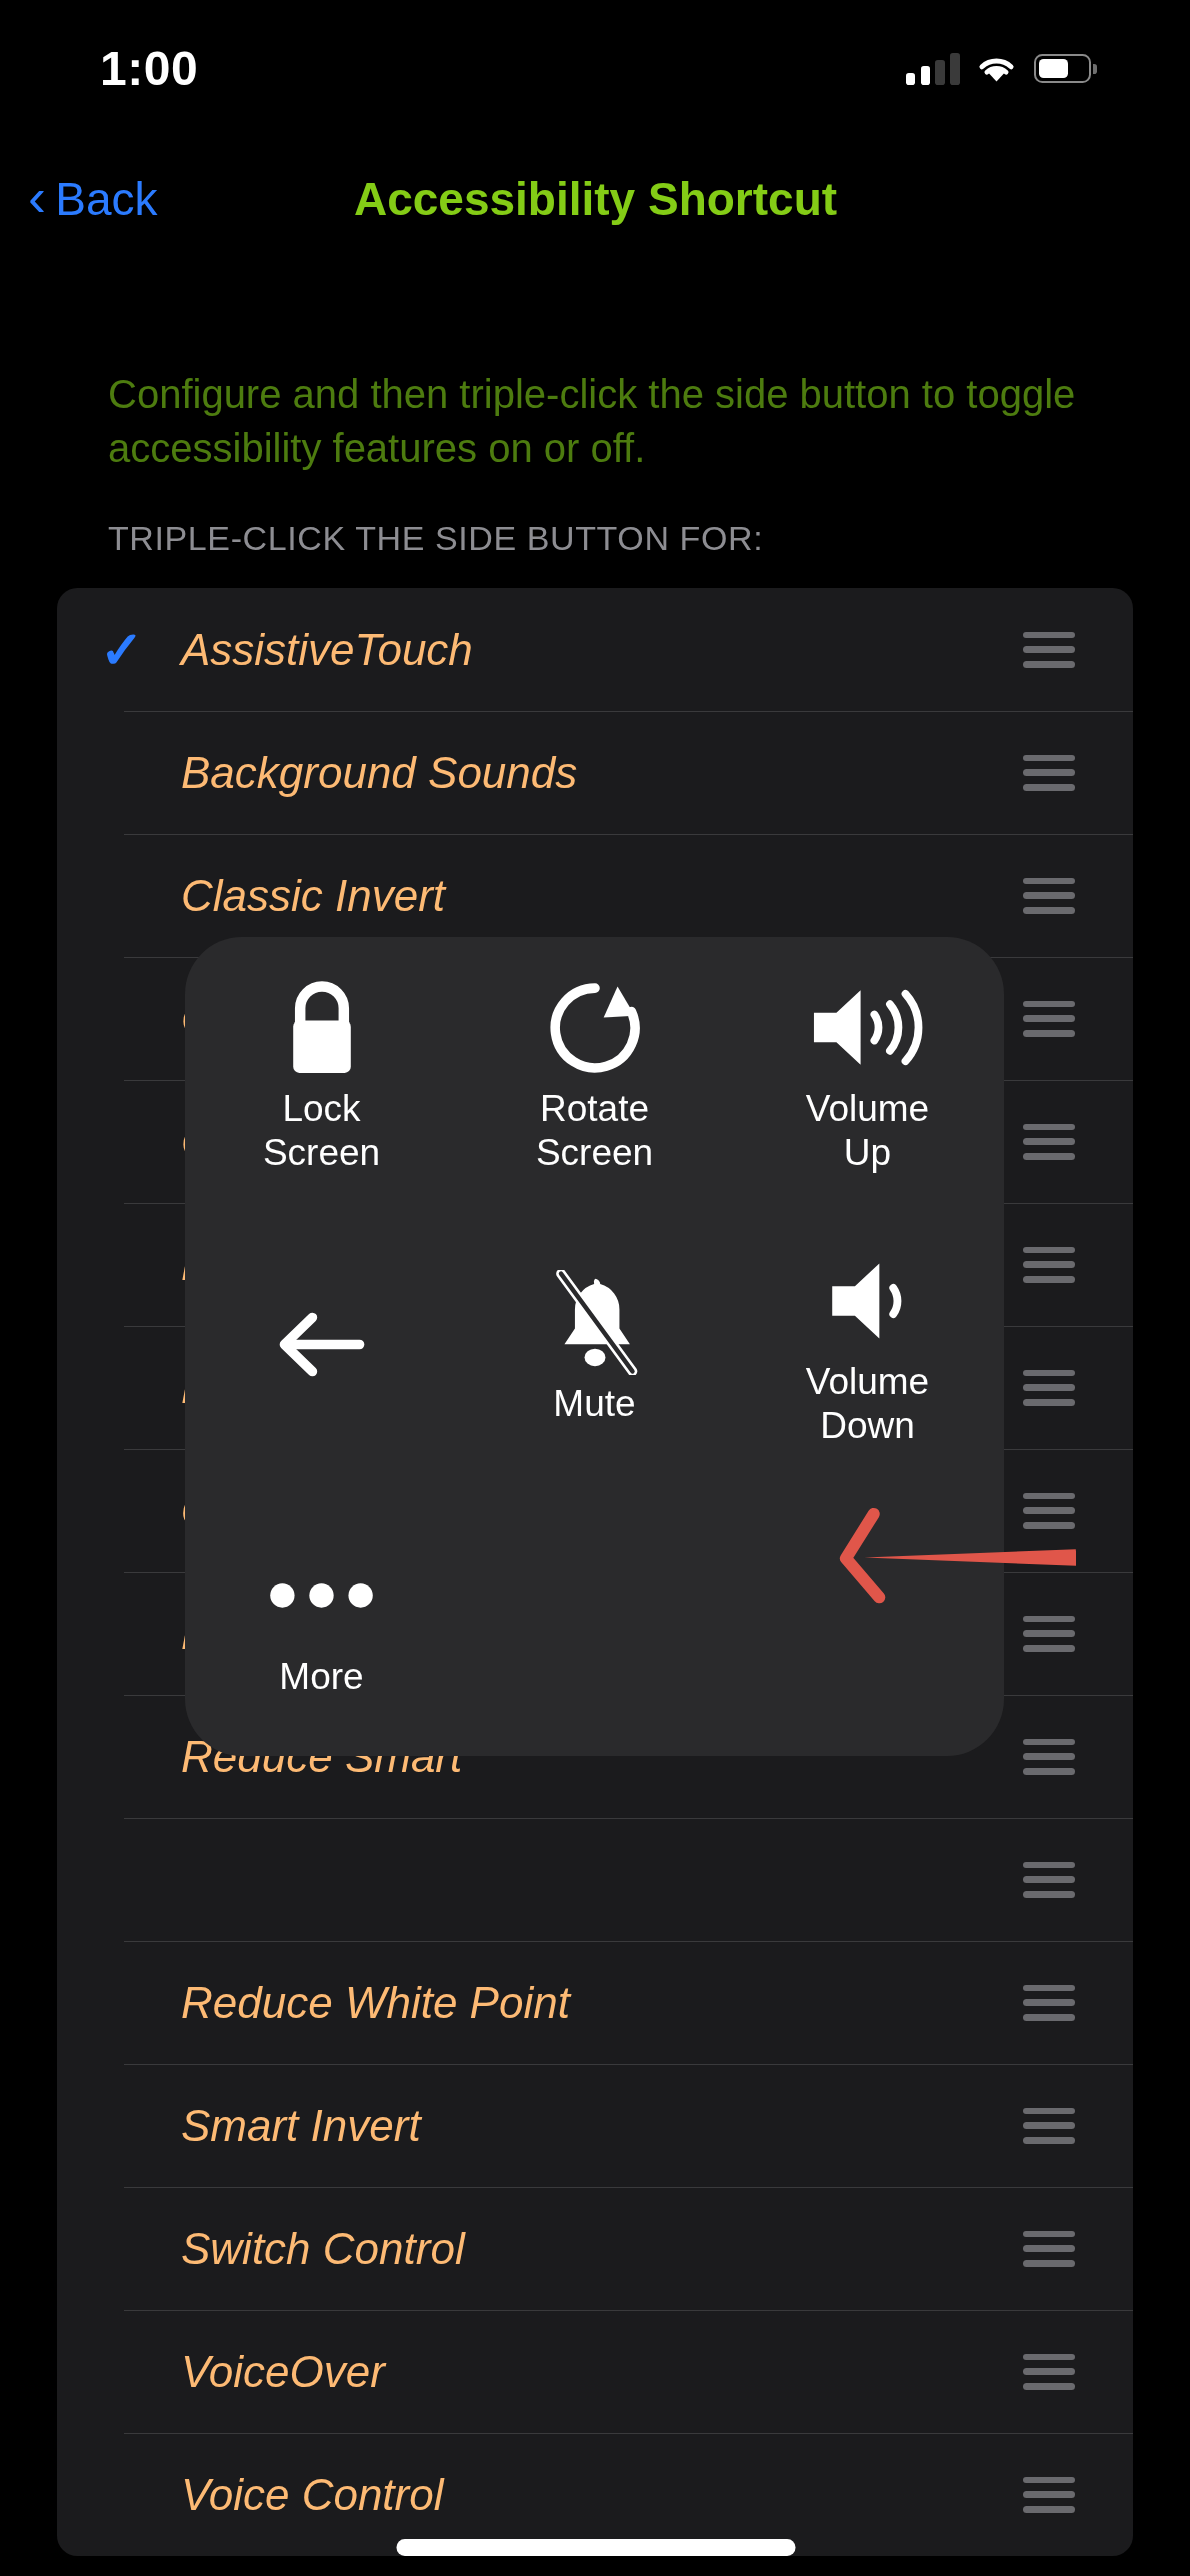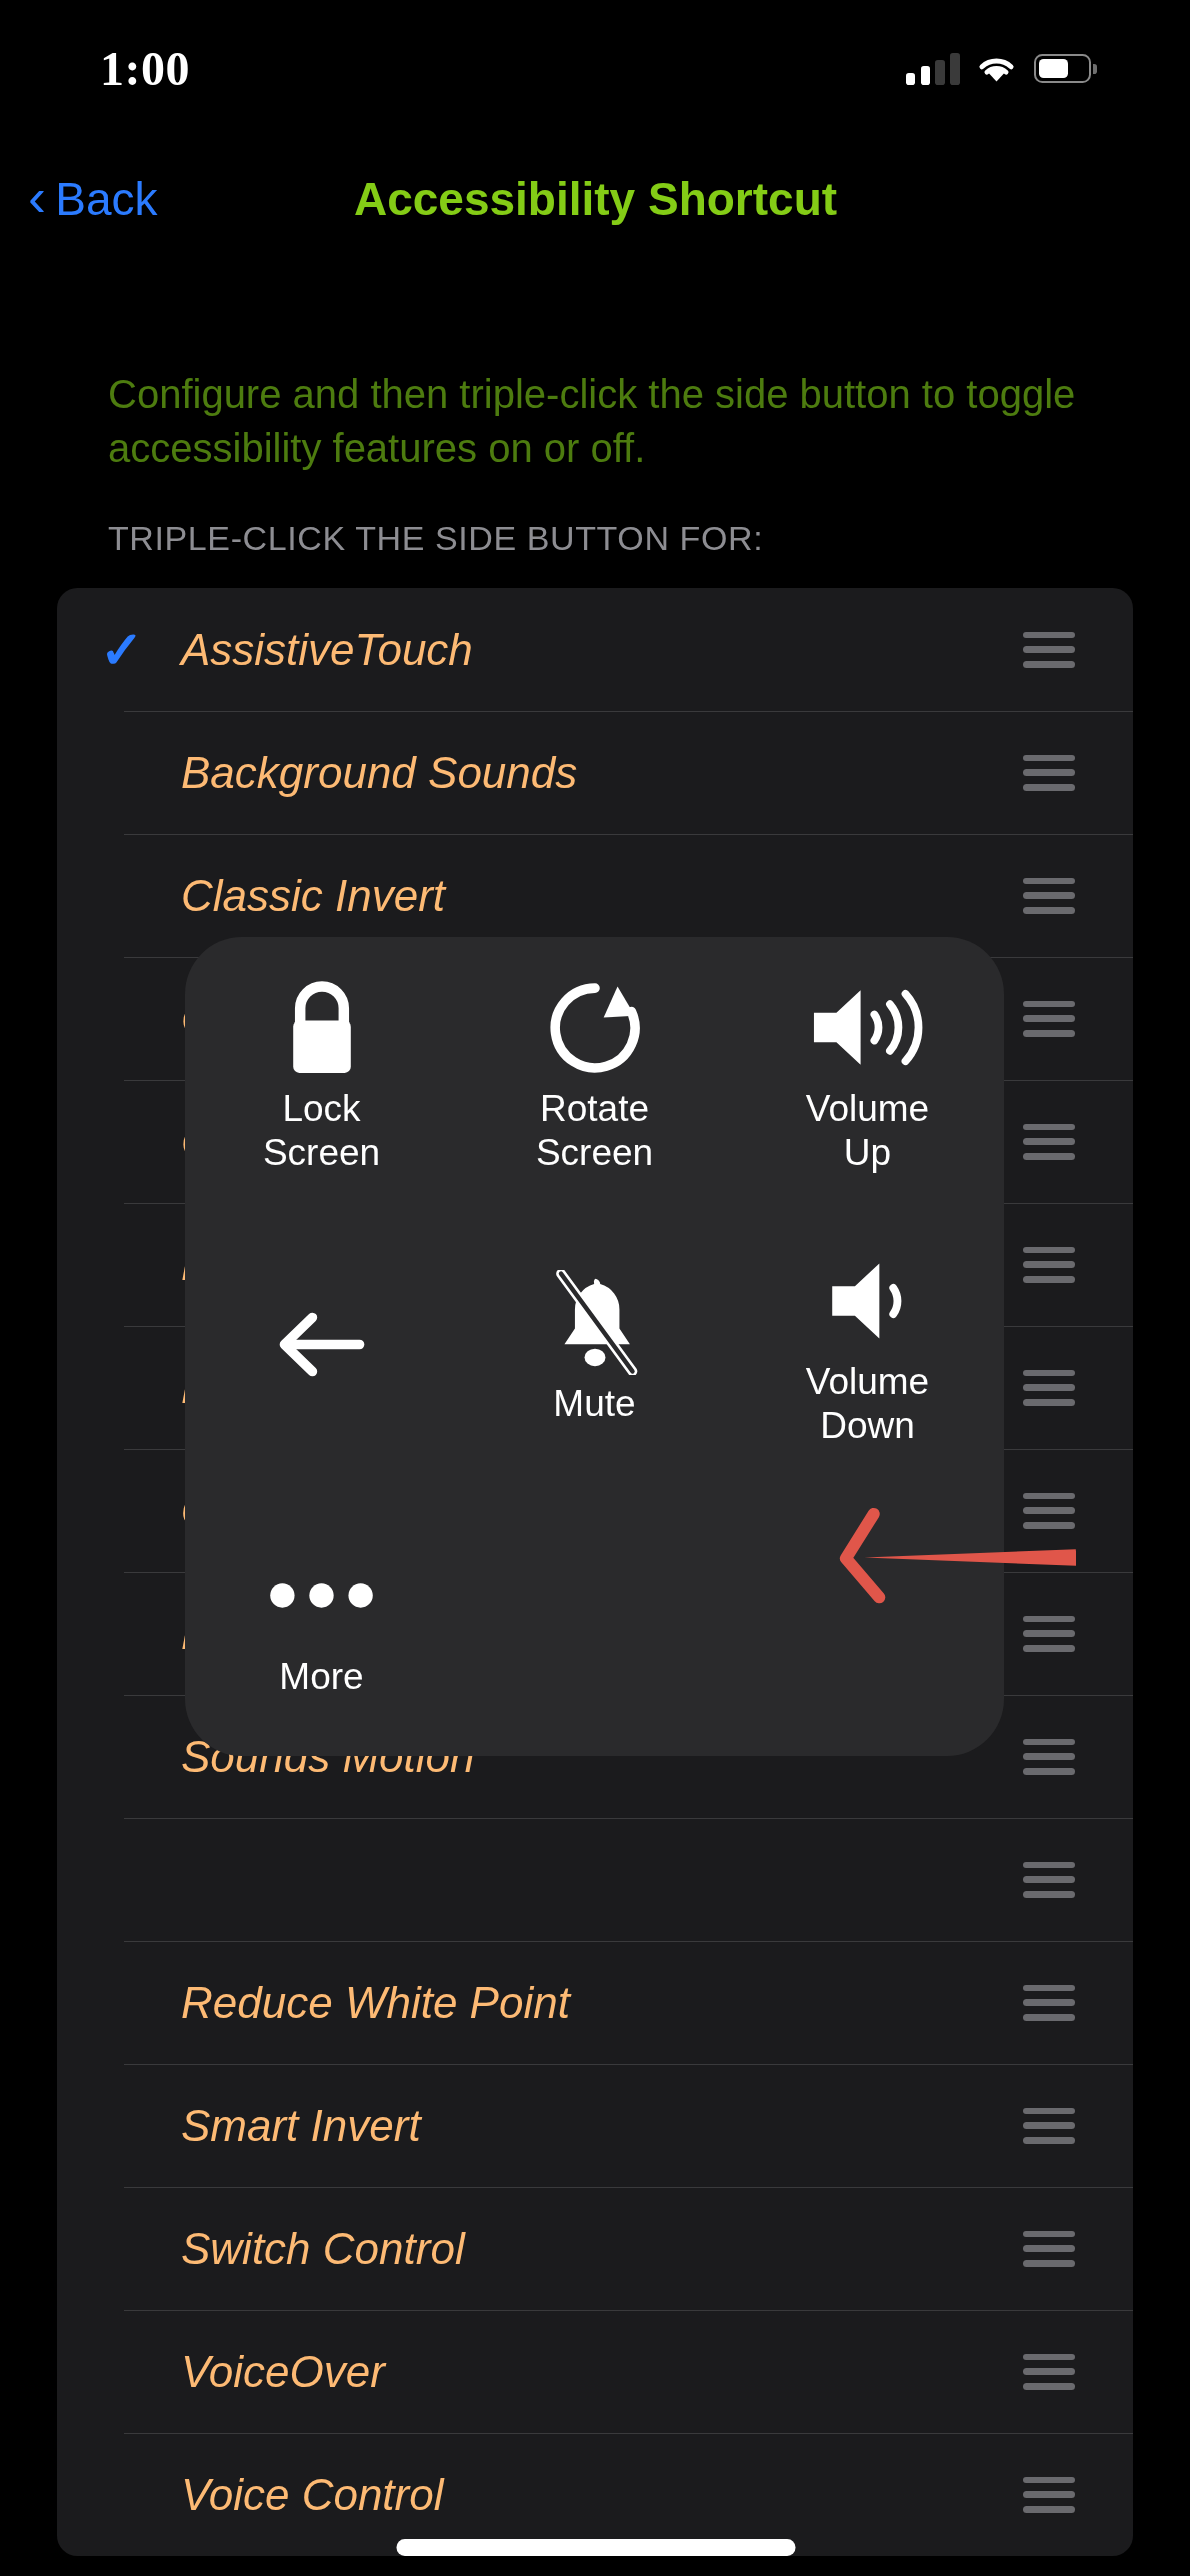--- a/index.html
+++ b/index.html
@@ -13,21 +13,20 @@
 
   
   .statusbar{
     position:absolute; top:0; left:0; width:1191px; height:122px;
     display:flex; align-items:center; justify-content:space-between;
     padding:0 100px 0 100px;
   }
   .sb-time{
     color:#fff; font-size:48px; font-weight:bold; letter-spacing:0.5px;
     margin-top:15px;
-    font-family:Liberation Serif, serif;
   }
   .sb-right{ display:flex; align-items:center; gap:16.7px; margin-top:15px; }
 
   .sig{ display:flex; align-items:flex-end; gap:5.6px; height:32px; }
   .sig i{ display:block; width:9.3px; border-radius:2.8px; background:#3a3a3a; }
   .sig i.on{ background:#fff; }
   .sig i:nth-child(1){ height:12px; }
   .sig i:nth-child(2){ height:18.5px; }
   .sig i:nth-child(3){ height:25px; }
   .sig i:nth-child(4){ height:32px; }
@@ -219,21 +218,21 @@
       </div>
       <div class="row">
         <span class="label">Live Speech</span>
         <span class="handle">
           <i></i>
           <i></i>
           <i></i>
         </span>
       </div>
       <div class="row">
-        <span class="label">Sounds Motion</span>
+        <span class="label">Reduce Smart</span>
         <span class="handle">
           <i></i>
           <i></i>
           <i></i>
         </span>
       </div>
       <div class="row">
         <span class="handle">
           <i></i>
           <i></i>

